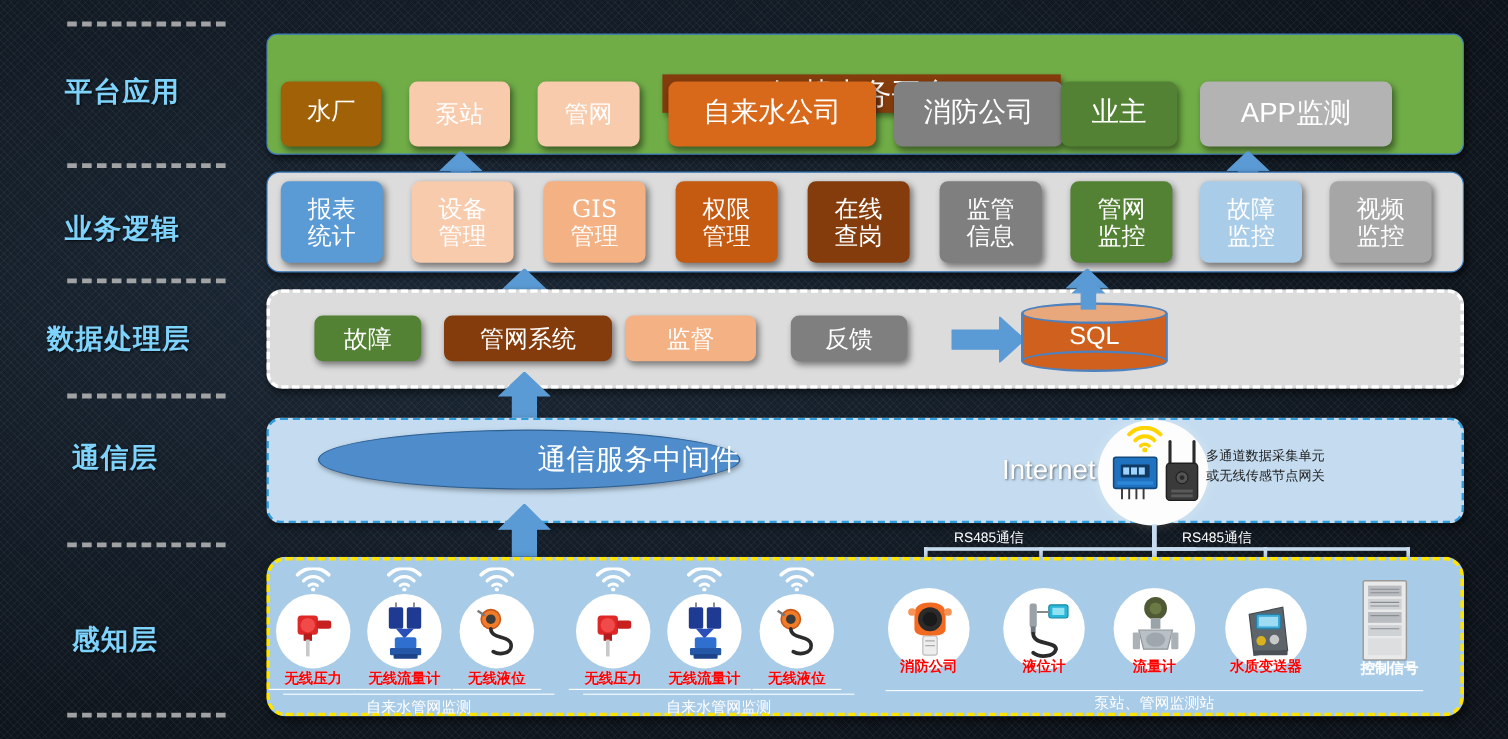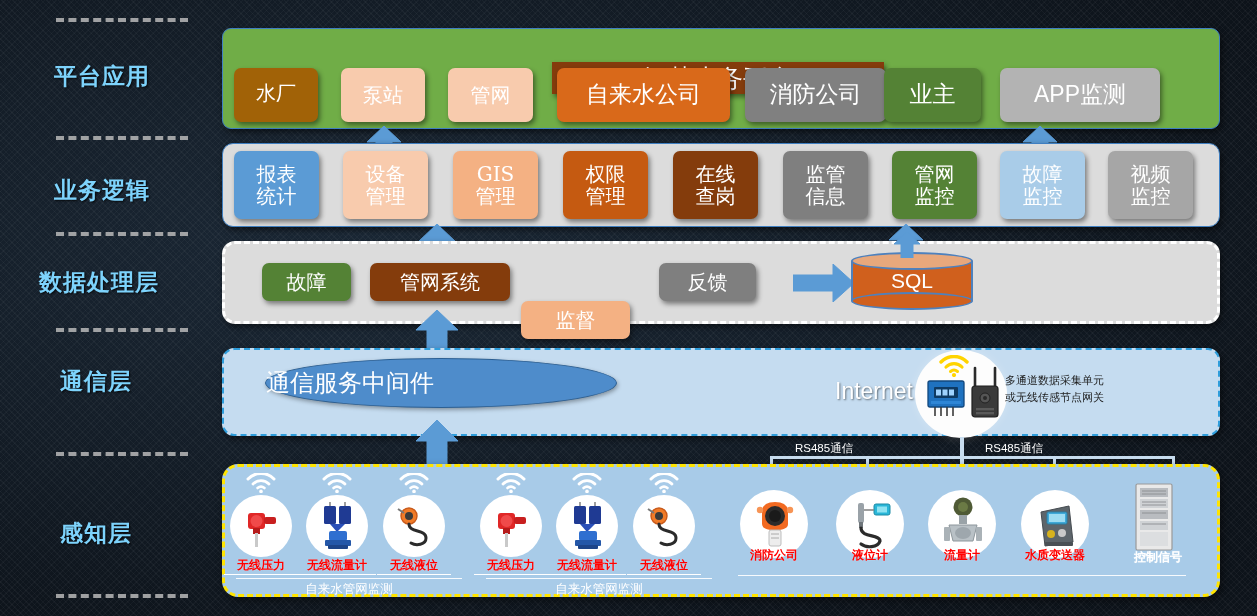--- a/index.html
+++ b/index.html
@@ -130,21 +130,21 @@
     position:absolute;inset:0;display:flex;align-items:center;justify-content:center;
     color:#fff;font-size:21px;font-family:"Liberation Sans",sans-serif;z-index:3;
   }
 
   
   .ellipse{
     position:absolute;
     background:#4e8ccb;
     border:1px solid #2c5f92;
     border-radius:50%;
-    display:flex;align-items:center;justify-content:flex-start;
+    display:flex;align-items:center;justify-content:flex-end;
     color:#ffffff;
     font-family:"DejaVu Serif","Liberation Serif",serif;
     font-size:24px;
     box-shadow:1px 2px 4px rgba(0,0,0,.35);
   }
 
   
   .internet-txt{
     position:absolute;color:#ffffff;font-size:23px;
     font-family:"Liberation Sans",sans-serif;
@@ -289,21 +289,21 @@
   </svg>
 
   <div class="band band-grey-dash" style="left:222px;top:241px;width:998px;height:83px;"></div>
 
   <div class="chip" style="left:262px;top:263px;width:89px;height:38px;background:#548235;">
     <span>故障</span>
   </div>
   <div class="chip" style="left:370px;top:263px;width:140px;height:38px;background:#843c0c;">
     <span>管网系统</span>
   </div>
-  <div class="chip" style="left:521px;top:263px;width:109px;height:38px;background:#f4b183;margin-top:38px;">
+  <div class="chip" style="left:521px;top:263px;width:109px;height:38px;background:#f4b183;">
     <span>监督</span>
   </div>
   <div class="chip" style="left:659px;top:263px;width:97px;height:38px;background:#7f7f7f;">
     <span>反馈</span>
   </div>
 
   <svg class="arrow-right" style="left:793px;top:264px;" width="62" height="38" viewBox="0 0 62 38">
     <polygon points="0,11 40,11 40,0 61,19 40,38 40,27 0,27" fill="#5b9bd5" stroke="#5b9bd5"></polygon>
   </svg>
 
@@ -577,14 +577,15 @@
         <line x1="10" y1="20" x2="34" y2="20"></line>
         <line x1="10" y1="23" x2="34" y2="23"></line>
         <line x1="10" y1="31" x2="34" y2="31"></line>
         <line x1="10" y1="42" x2="34" y2="42"></line>
       </g>
     </svg>
     <div class="cap cap-white" style="top:67px;left:-12px;width:88px;">控制信号</div>
   </div>
 
   <div class="grp-line" style="left:738px;top:575px;width:448px;"></div>
+  <div class="grp-cap" style="left:738px;top:578px;width:448px;">泵站、管网监测站</div>
 
 </div>
 
 </body></html>

